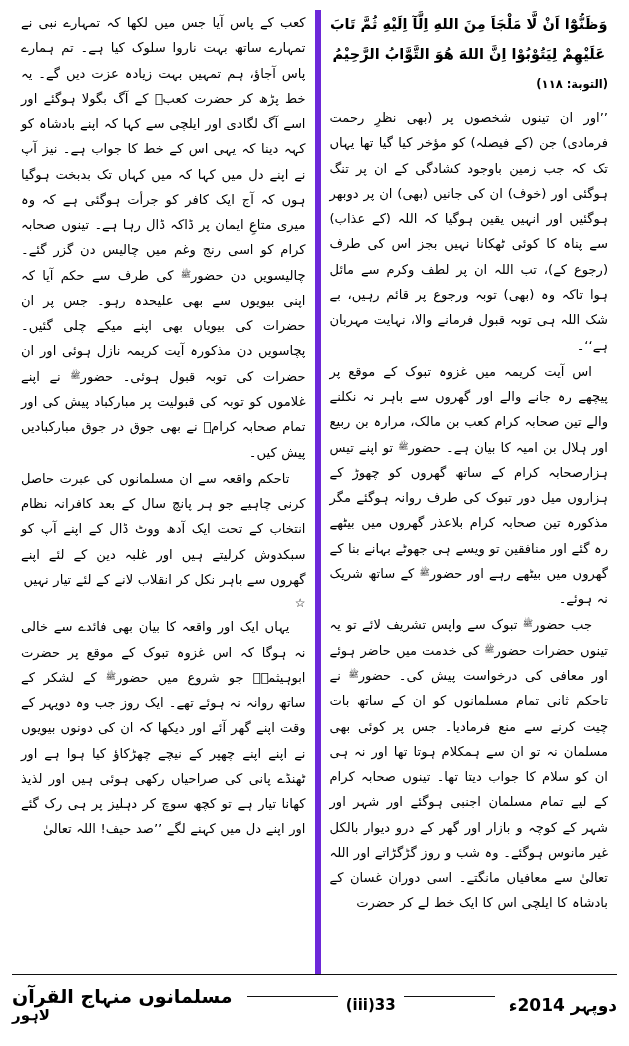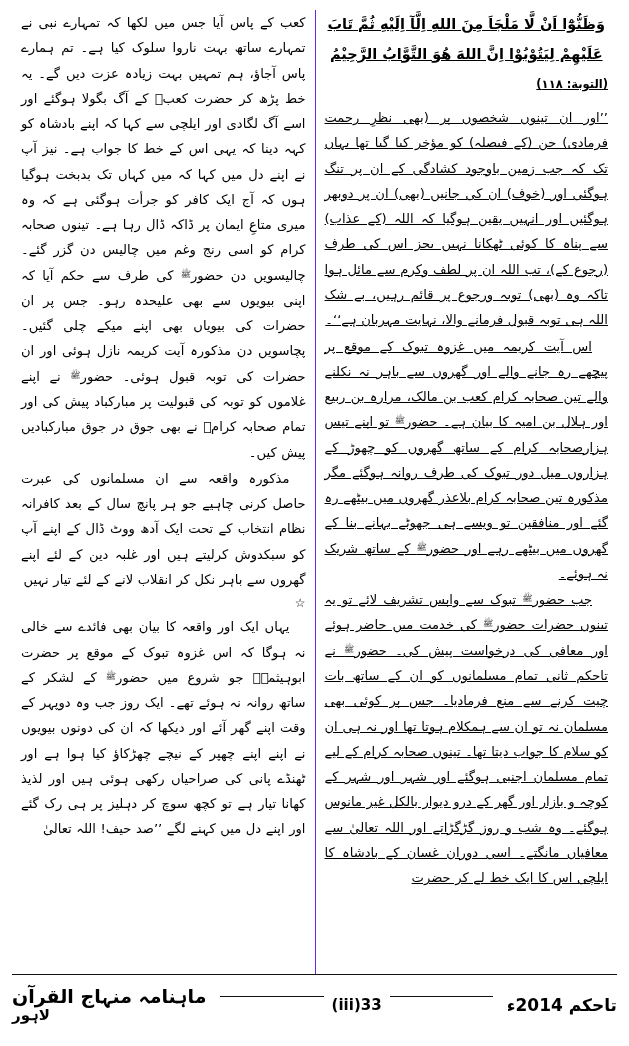--- a/index.html
+++ b/index.html
@@ -23,21 +23,21 @@
     gap: 0px;
     height: 965px;
   }
   .col {
     flex: 1 1 50%;
     padding: 0 9px;
     direction: rtl;
     text-align: justify;
     text-align-last: right;
   }
-  .col-right { border-left: 1px solid #6d28d9; text-decoration: underline; }
+  .col-right { border-left: 6px solid #6d28d9; }
   .verse {
     direction: rtl;
     text-align: center;
     font-size: 14.5px;
     line-height: 2.05;
     font-weight: bold;
     margin: 0 0 6px 0;
     letter-spacing: 0.3px;
   }
   .verse .ref {
@@ -144,33 +144,33 @@
         <span>وَظَنُّوْٓا اَنْ لَّا مَلْجَاَ مِنَ اللهِ اِلَّآ اِلَیْهِ ثُمَّ تَابَ عَلَیْهِمْ لِیَتُوْبُوْا اِنَّ اللهَ هُوَ التَّوَّابُ الرَّحِیْمُ</span>
         <span class="ref">(التوبة: ۱۱۸)</span>
       </div>
       <p class="body nastaliq">’’اور ان تینوں شخصوں پر (بھی نظرِ رحمت فرمادی) جن (کے فیصلہ) کو مؤخر کیا گیا تھا یہاں تک کہ جب زمین باوجود کشادگی کے ان پر تنگ ہوگئی اور (خوف) ان کی جانیں (بھی) ان پر دوبھر ہوگئیں اور انہیں یقین ہوگیا کہ اللہ (کے عذاب) سے پناہ کا کوئی ٹھکانا نہیں بجز اس کی طرف (رجوع کے)، تب اللہ ان پر لطف وکرم سے مائل ہوا تاکہ وہ (بھی) توبہ ورجوع پر قائم رہیں، بے شک اللہ ہی توبہ قبول فرمانے والا، نہایت مہربان ہے‘‘۔</p>
       <p class="body nastaliq indent">اس آیت کریمہ میں غزوہ تبوک کے موقع پر پیچھے رہ جانے والے اور گھروں سے باہر نہ نکلنے والے تین صحابہ کرام کعب بن مالک، مرارہ بن ربیع اور ہلال بن امیہ کا بیان ہے۔ حضور<span class="pbuh">ﷺ</span> تو اپنے تیس ہزارصحابہ کرام کے ساتھ گھروں کو چھوڑ کے ہزاروں میل دور تبوک کی طرف روانہ ہوگئے مگر مذکورہ تین صحابہ کرام بلاعذر گھروں میں بیٹھے رہ گئے اور منافقین تو ویسے ہی جھوٹے بہانے بنا کے گھروں میں بیٹھے رہے اور حضور<span class="pbuh">ﷺ</span> کے ساتھ شریک نہ ہوئے۔</p>
       <p class="body nastaliq indent">جب حضور<span class="pbuh">ﷺ</span> تبوک سے واپس تشریف لائے تو یہ تینوں حضرات حضور<span class="pbuh">ﷺ</span> کی خدمت میں حاضر ہوئے اور معافی کی درخواست پیش کی۔ حضور<span class="pbuh">ﷺ</span> نے تاحکم ثانی تمام مسلمانوں کو ان کے ساتھ بات چیت کرنے سے منع فرمادیا۔ جس پر کوئی بھی مسلمان نہ تو ان سے ہمکلام ہوتا تھا اور نہ ہی ان کو سلام کا جواب دیتا تھا۔ تینوں صحابہ کرام کے لیے تمام مسلمان اجنبی ہوگئے اور شہر اور شہر کے کوچہ و بازار اور گھر کے درو دیوار بالکل غیر مانوس ہوگئے۔ وہ شب و روز گڑگڑاتے اور اللہ تعالیٰ سے معافیاں مانگتے۔ اسی دوران غسان کے بادشاہ کا ایلچی اس کا ایک خط لے کر حضرت</p>
     </div>
 
     <div class="col col-left">
       <p class="body nastaliq">کعب کے پاس آیا جس میں لکھا کہ تمہارے نبی نے تمہارے ساتھ بہت ناروا سلوک کیا ہے۔ تم ہمارے پاس آجاؤ، ہم تمہیں بہت زیادہ عزت دیں گے۔ یہ خط پڑھ کر حضرت کعبؓ کے آگ بگولا ہوگئے اور اسے آگ لگادی اور ایلچی سے کہا کہ اپنے بادشاہ کو کہہ دینا کہ یہی اس کے خط کا جواب ہے۔ نیز آپ نے اپنے دل میں کہا کہ میں کہاں تک بدبخت ہوگیا ہوں کہ آج ایک کافر کو جرأت ہوگئی ہے کہ وہ میری متاعِ ایمان پر ڈاکہ ڈال رہا ہے۔ تینوں صحابہ کرام کو اسی رنج وغم میں چالیس دن گزر گئے۔ چالیسویں دن حضور<span class="pbuh">ﷺ</span> کی طرف سے حکم آیا کہ اپنی بیویوں سے بھی علیحدہ رہو۔ جس پر ان حضرات کی بیویاں بھی اپنے میکے چلی گئیں۔ پچاسویں دن مذکورہ آیت کریمہ نازل ہوئی اور ان حضرات کی توبہ قبول ہوئی۔ حضور<span class="pbuh">ﷺ</span> نے اپنے غلاموں کو توبہ کی قبولیت پر مبارکباد پیش کی اور تمام صحابہ کرامؓ نے بھی جوق در جوق مبارکبادیں پیش کیں۔</p>
-      <p class="body nastaliq indent">مذکورہ واقعہ سے ان مسلمانوں کی عبرت حاصل کرنی چاہیے جو ہر پانچ سال کے بعد کافرانہ نظام انتخاب کے تحت ایک آدھ ووٹ ڈال کے اپنے آپ کو سبکدوش کرلیتے ہیں اور غلبہ دین کے لئے اپنے گھروں سے باہر نکل کر انقلاب لانے کے لئے تیار نہیں</p>
+      <p class="body nastaliq indent">تاحکم واقعہ سے ان مسلمانوں کی عبرت حاصل کرنی چاہیے جو ہر پانچ سال کے بعد کافرانہ نظام انتخاب کے تحت ایک آدھ ووٹ ڈال کے اپنے آپ کو سبکدوش کرلیتے ہیں اور غلبہ دین کے لئے اپنے گھروں سے باہر نکل کر انقلاب لانے کے لئے تیار نہیں</p>
       <div class="star">☆</div>
       <p class="body nastaliq indent">یہاں ایک اور واقعہ کا بیان بھی فائدے سے خالی نہ ہوگا کہ اس غزوہ تبوک کے موقع پر حضرت ابوہیثمہؓ جو شروع میں حضور<span class="pbuh">ﷺ</span> کے لشکر کے ساتھ روانہ نہ ہوئے تھے۔ ایک روز جب وہ دوپہر کے وقت اپنے گھر آئے اور دیکھا کہ ان کی دونوں بیویوں نے اپنے اپنے چھپر کے نیچے چھڑکاؤ کیا ہوا ہے اور ٹھنڈے پانی کی صراحیاں رکھی ہوئی ہیں اور لذیذ کھانا تیار ہے تو کچھ سوچ کر دہلیز پر ہی رک گئے اور اپنے دل میں کہنے لگے ’’صد حیف! اللہ تعالیٰ</p>
     </div>
 
   </div>
 
   <div class="footer">
     <div class="footer-rule"></div>
     <div class="footer-inner">
-      <div class="issue-date nastaliq">تاحکم 2014ء</div>
+      <div class="issue-date nastaliq">دوپہر 2014ء</div>
       <div class="page-num-wrap">
         <span class="page-num">33(iii)</span>
       </div>
       <div class="mag-title nastaliq">
-        <span>ماہنامہ منہاج القرآن</span>
+        <span>مسلمانوں منہاج القرآن</span>
         <span class="sub">لاہور</span>
       </div>
     </div>
   </div>
 </div>
 
 </body></html>

